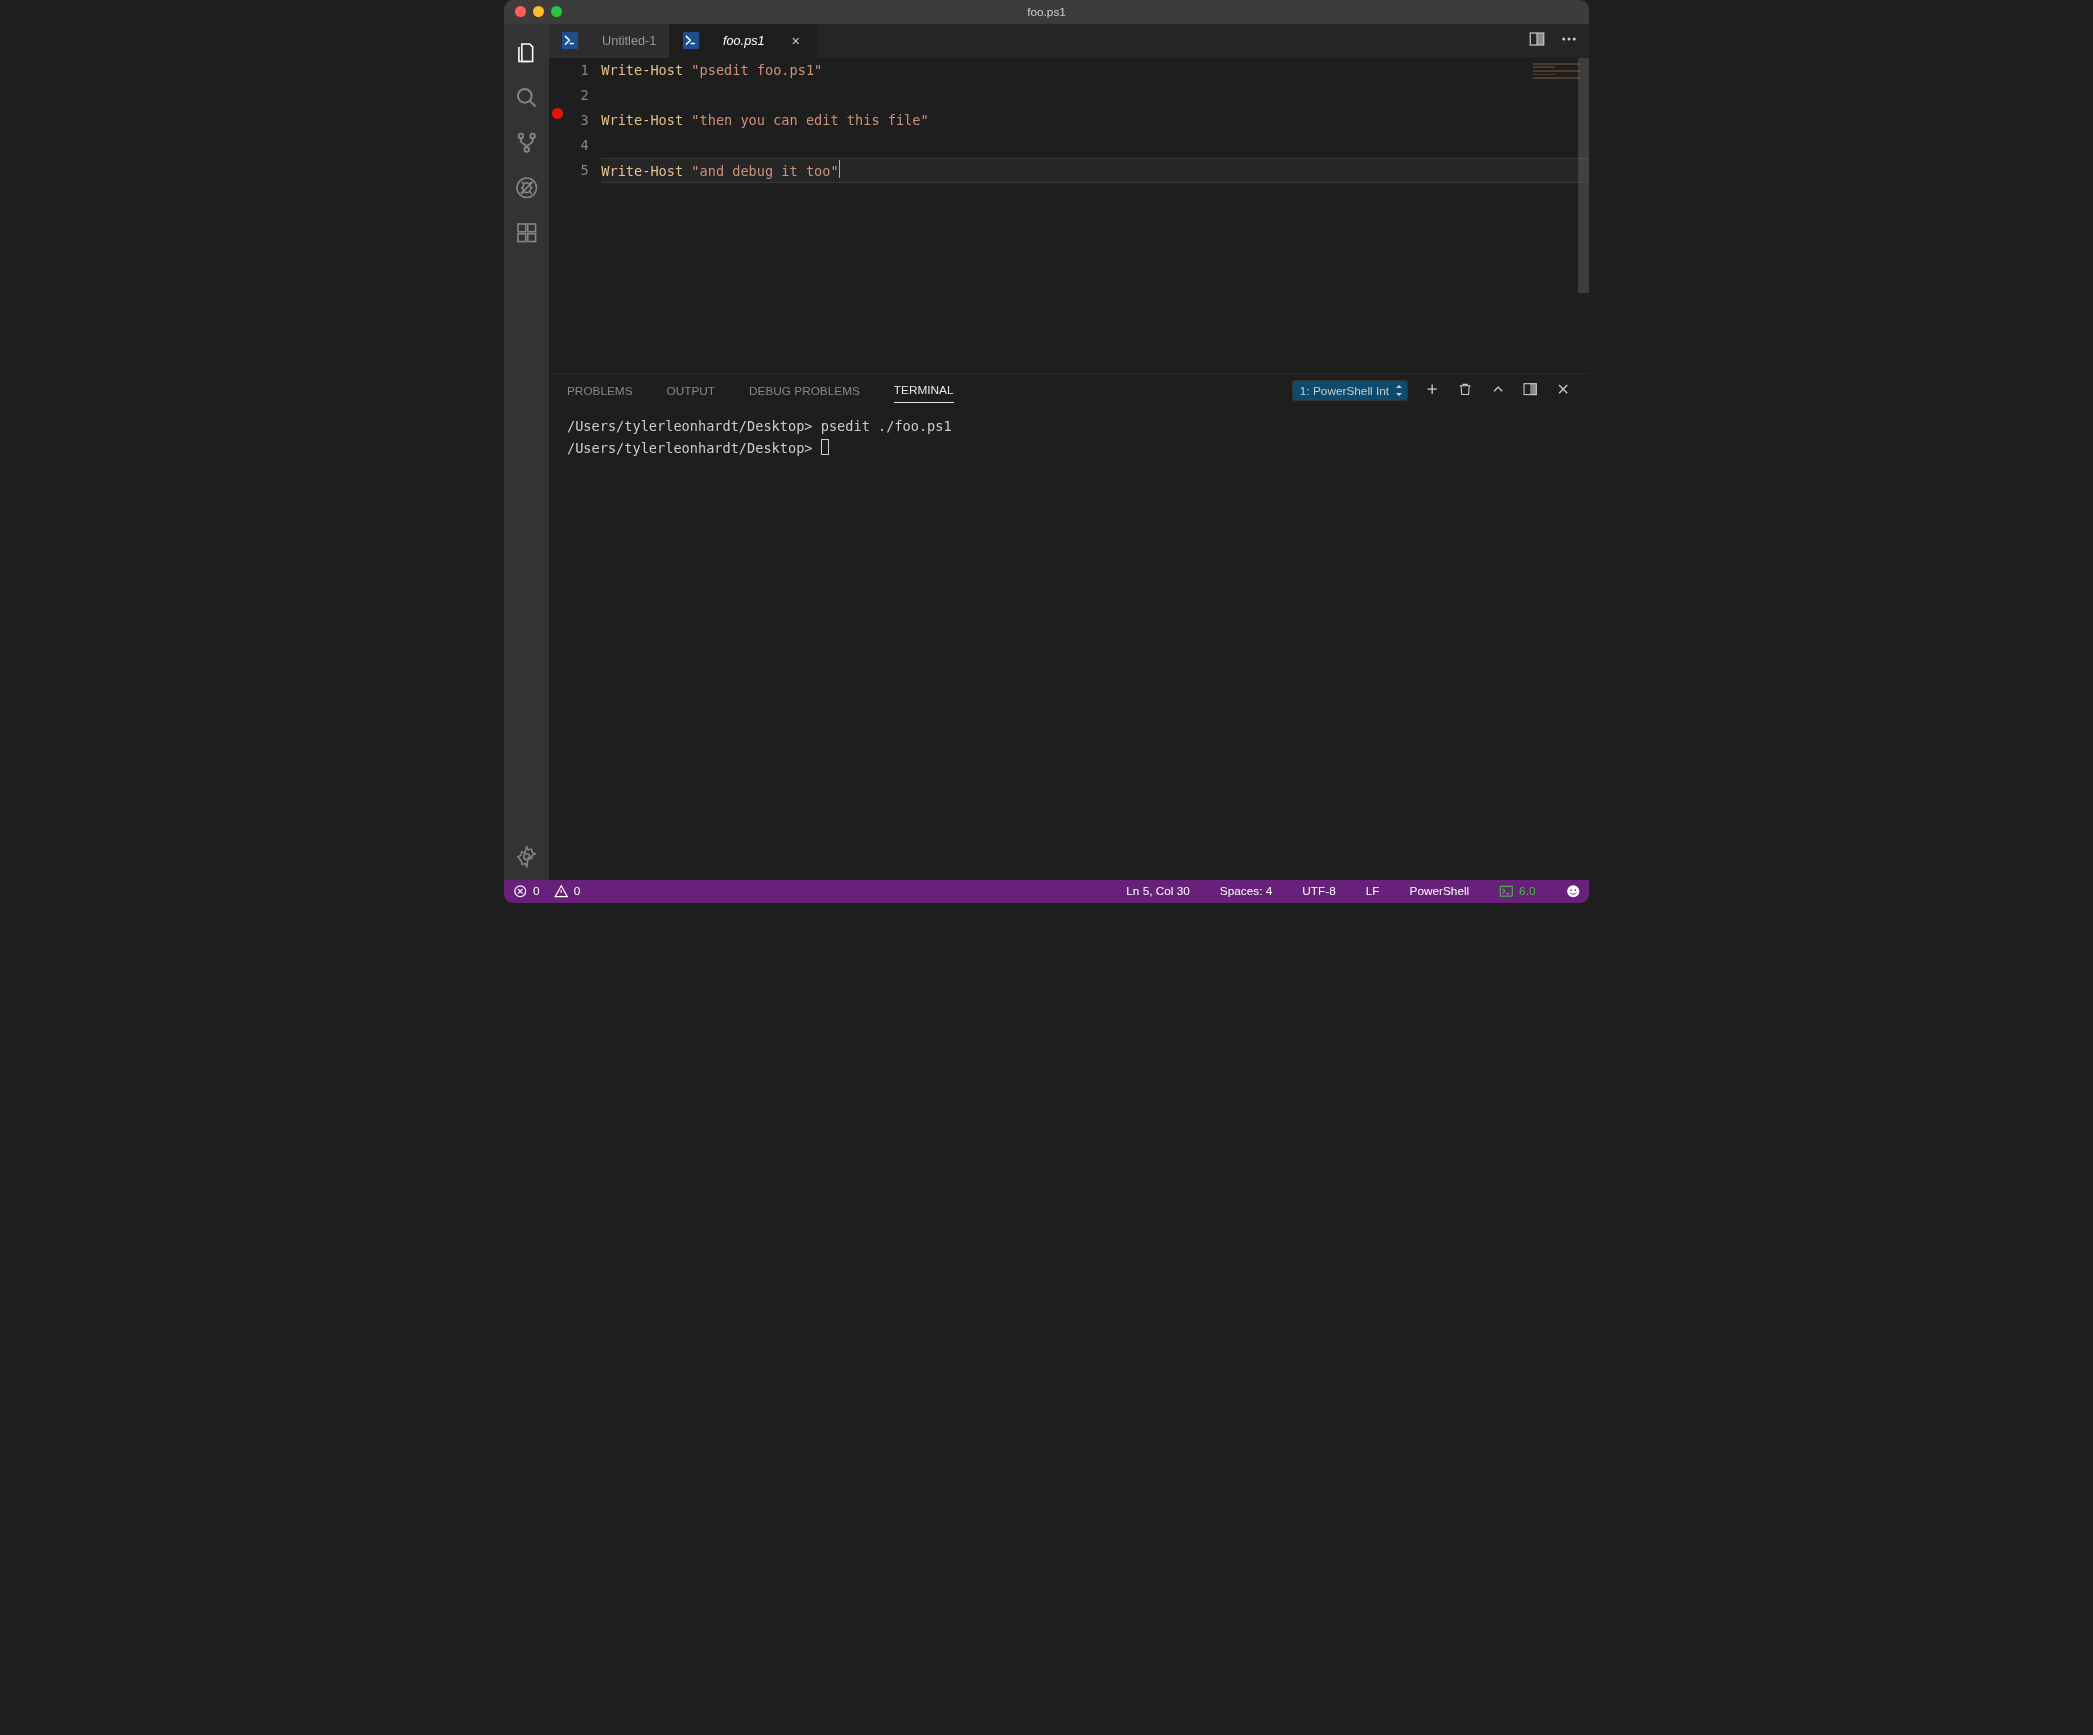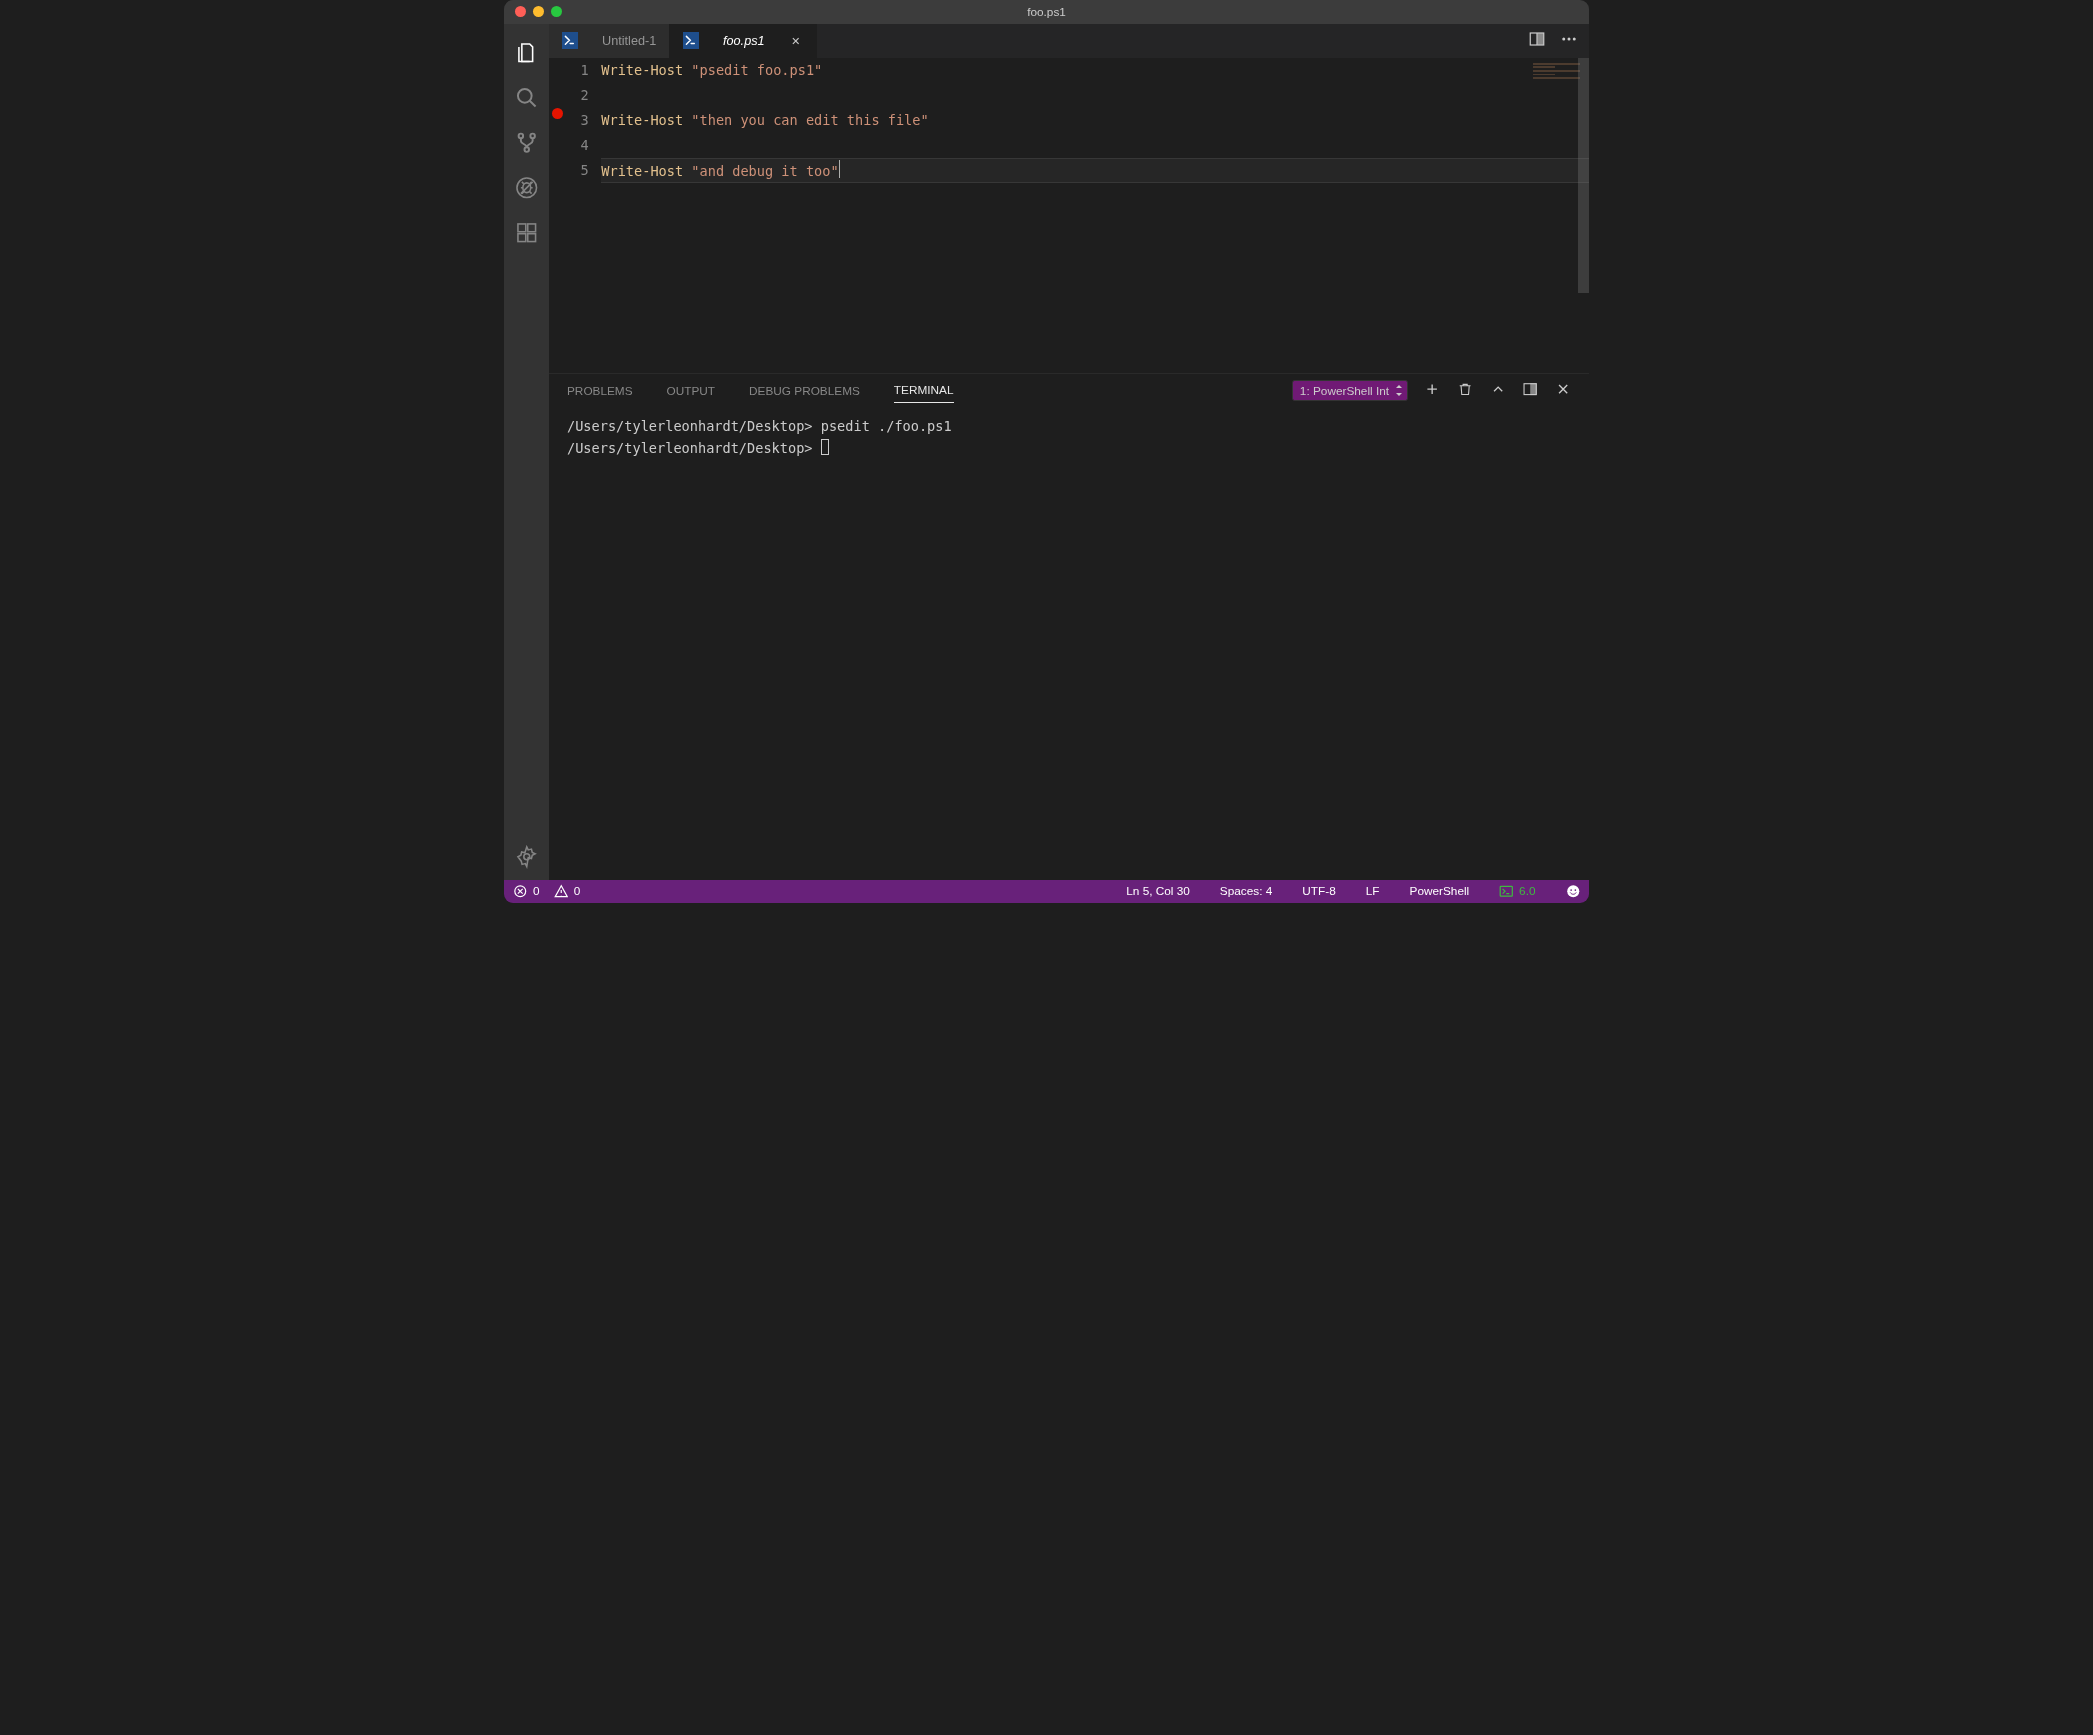--- a/index.html
+++ b/index.html
@@ -203,21 +203,21 @@
     border-bottom:0.9px solid #e7e7e7;
   }
   .panel-controls {
     margin-left:auto;
     display:flex;
     align-items:center;
     gap:16.3px;
     color:#ccc;
   }
   .term-select {
-    background:#701a75;
+    background:#0c4a6e;
     color:#ccc;
     border:0.9px solid #333;
     font-size:11.8px;
     padding:2.7px 18px 2.7px 7.2px;
     border-radius:2.7px;
     position:relative;
   }
   .term-select::after {
     content:"";
     position:absolute;

